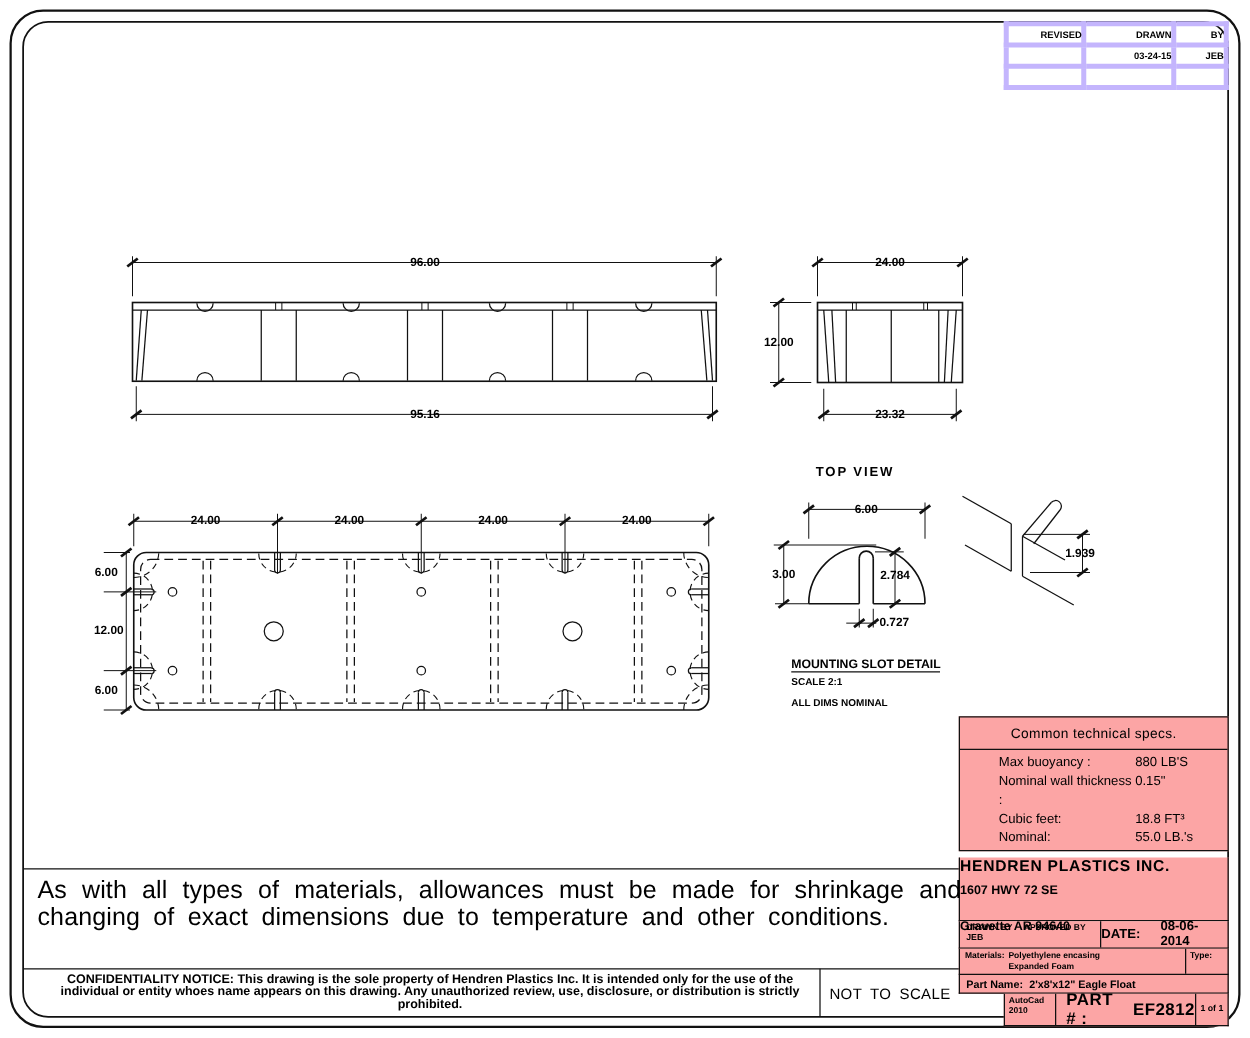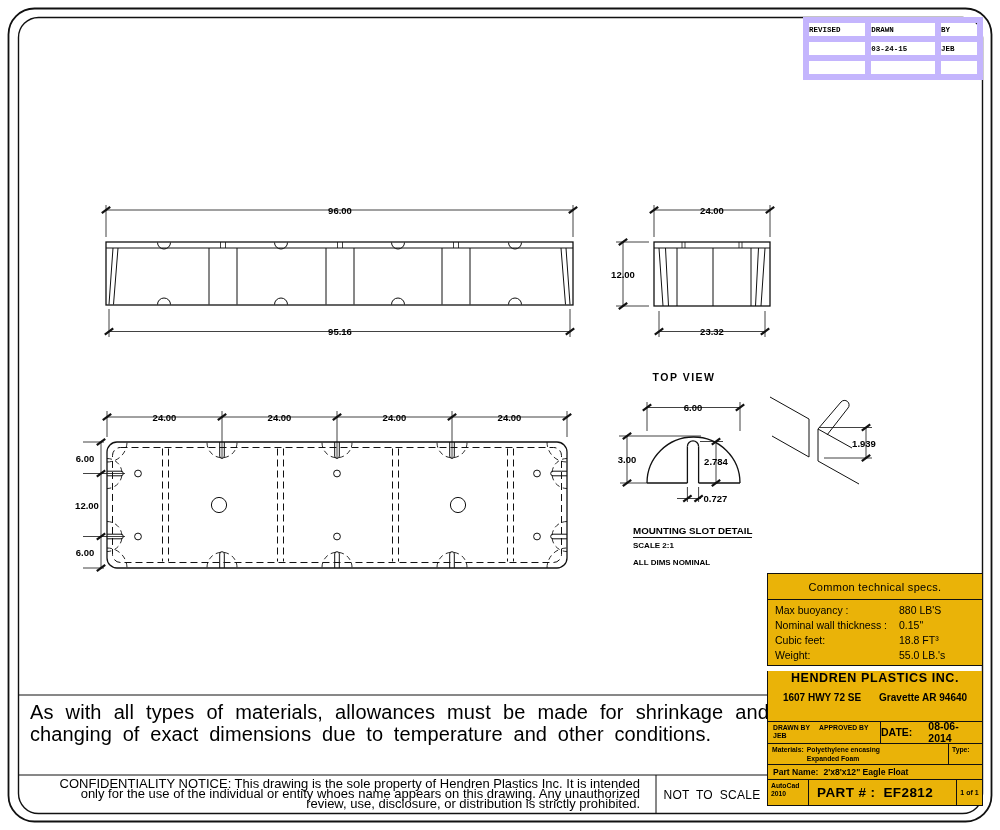--- a/index.html
+++ b/index.html
@@ -20,61 +20,61 @@
   text.dim { font-size:9.5px; font-weight:700; text-anchor:middle; dominant-baseline:central;
              paint-order:stroke; stroke:#fff; stroke-width:6px; }
   text.dim.start { text-anchor:start; }
   text.t-title { font-size:9.8px; font-weight:700; }
   text.t-sm { font-size:8px; font-weight:700; }
   text.t-cap { font-size:10.5px; font-weight:700; letter-spacing:1.5px; text-anchor:middle; }
 
   .abs { position:absolute; }
   
   .rev { left:803px; top:17px; width:180px; border-collapse:collapse; }
-  .rev td { border:6px solid #c4b5fd; height:13px; font-size:7.5px; font-weight:700;
-            text-align:left; padding:0;font-family:Liberation Mono, monospace; }
+  .rev td { border:4px solid #c4b5fd; height:13px; font-size:7.5px; font-weight:700;
+            text-align:right; padding:0; }
   .rev .c1 { width:63px; } .rev .c2 { width:75px; } .rev .c3 { width:42px; }
 
   
   .tb { left:767px; top:573px; width:216px; }
-  .tb-row { border:1.5px solid #111; border-top:none; box-sizing:border-box; background:#eab308; }
+  .tb-row { border:1.5px solid #111; border-top:none; box-sizing:border-box; background:#fca5a5; }
   .tb-row.first { border-top:1.5px solid #111; }
   .specs-title { height:25px; border-bottom:1.5px solid #111; display:flex; align-items:center;
                  justify-content:center; font-size:11px; font-weight:500; letter-spacing:0.3px; }
   .specs-body { padding:3px 7px 2px 7px; }
-  .spec-row { display:flex; font-size:10.5px; line-height:15px; font-weight:500; }
+  .spec-row { display:flex; font-size:10.5px; line-height:15px; font-weight:500;margin-left:24px; }
   .spec-row .lab { width:62%; } .spec-row .val { flex:1; }
-  .company { height:50.5px; text-align:center; }
+  .company { height:50.5px; }
   .company .nm { font-size:12.5px; font-weight:600; letter-spacing:0.6px; margin-top:5px; }
-  .company .ad { display:flex; justify-content:center; gap:18px; font-size:10px; font-weight:600; margin-top:7px; }
+  .company .ad { display:flex; justify-content:center; gap:18px; font-size:10px; font-weight:600; margin-top:7px;flex-direction:column; }
   .rowflex { display:flex; }
   .cell { box-sizing:border-box; }
   .drawn { height:22.5px; }
   .drawn .left { width:113px; border-right:1.5px solid #111; padding:2px 0 0 5px; }
   .drawn .l1 { font-size:6.8px; font-weight:600; display:flex; gap:9px; }
   .drawn .l2 { font-size:7px; font-weight:600; margin-top:1px; }
   .drawn .right { flex:1; display:flex; align-items:center; justify-content:center; gap:16px;
                   font-size:10.5px; font-weight:600; }
   .mats { height:20.5px; }
   .mats .left { flex:1; border-right:1.5px solid #111; padding:2px 0 0 4px; font-size:6.8px; font-weight:600; }
   .mats .left .mv { display:inline-block; vertical-align:top; width:104px; margin-left:3px; line-height:8.5px; }
   .mats .right { width:33px; padding:2px 0 0 3px; font-size:6.8px; font-weight:600; }
   .pname { height:15.5px; padding:2px 0 0 5px; font-size:8.6px; font-weight:700; }
   .pname span { margin-right:5px; }
-  .brow { height:25.5px; }
+  .brow { height:25.5px;margin-left:36px; }
   .brow .ac { width:41px; border-right:1.5px solid #111; padding:2px 0 0 3px;
               font-size:6.8px; font-weight:600; line-height:8px; }
   .brow .pn { flex:1; border-right:1.5px solid #111; display:flex; align-items:center;
               padding-left:8px; gap:8px; font-size:13.5px; font-weight:700; letter-spacing:0.4px; }
   .brow .sh { width:25px; display:flex; align-items:center; justify-content:center; font-size:7px; font-weight:600; }
 
   .note1 { left:30px; top:702px; width:739px; font-size:20px; line-height:21.5px;
            word-spacing:5px; letter-spacing:0.1px; text-align:justify; }
-  .conf { left:48px; top:779px; width:592px; text-align:right; font-size:13px;
-          font-weight:400; line-height:10px; }
+  .conf { left:48px; top:779px; width:592px; text-align:center; font-size:10px;
+          font-weight:700; line-height:10px; }
   .nts { left:656px; top:775px; width:112px; height:39px; display:flex; align-items:center;
          justify-content:center; font-size:12px; font-weight:500; word-spacing:3px; letter-spacing:0.3px; }
 </style>
 </head>
 <body>
 
 <div class="sheet">
 
 <svg class="cad" width="1000" height="830" viewBox="0 0 1000 830">
   <defs>
@@ -365,21 +365,21 @@
       </div>
       <div class="spec-row">
         <span class="lab">Nominal wall thickness :</span>
         <span class="val">0.15"</span>
       </div>
       <div class="spec-row">
         <span class="lab">Cubic feet:</span>
         <span class="val">18.8 FT³</span>
       </div>
       <div class="spec-row">
-        <span class="lab">Weight:</span>
+        <span class="lab">Nominal:</span>
         <span class="val">55.0 LB.'s</span>
       </div>
     </div>
   </div>
 
   <div class="tb-row company">
     <div class="nm">HENDREN PLASTICS INC.</div>
     <div class="ad">
       <span>1607 HWY 72 SE</span>
       <span>Gravette AR 94640</span>

